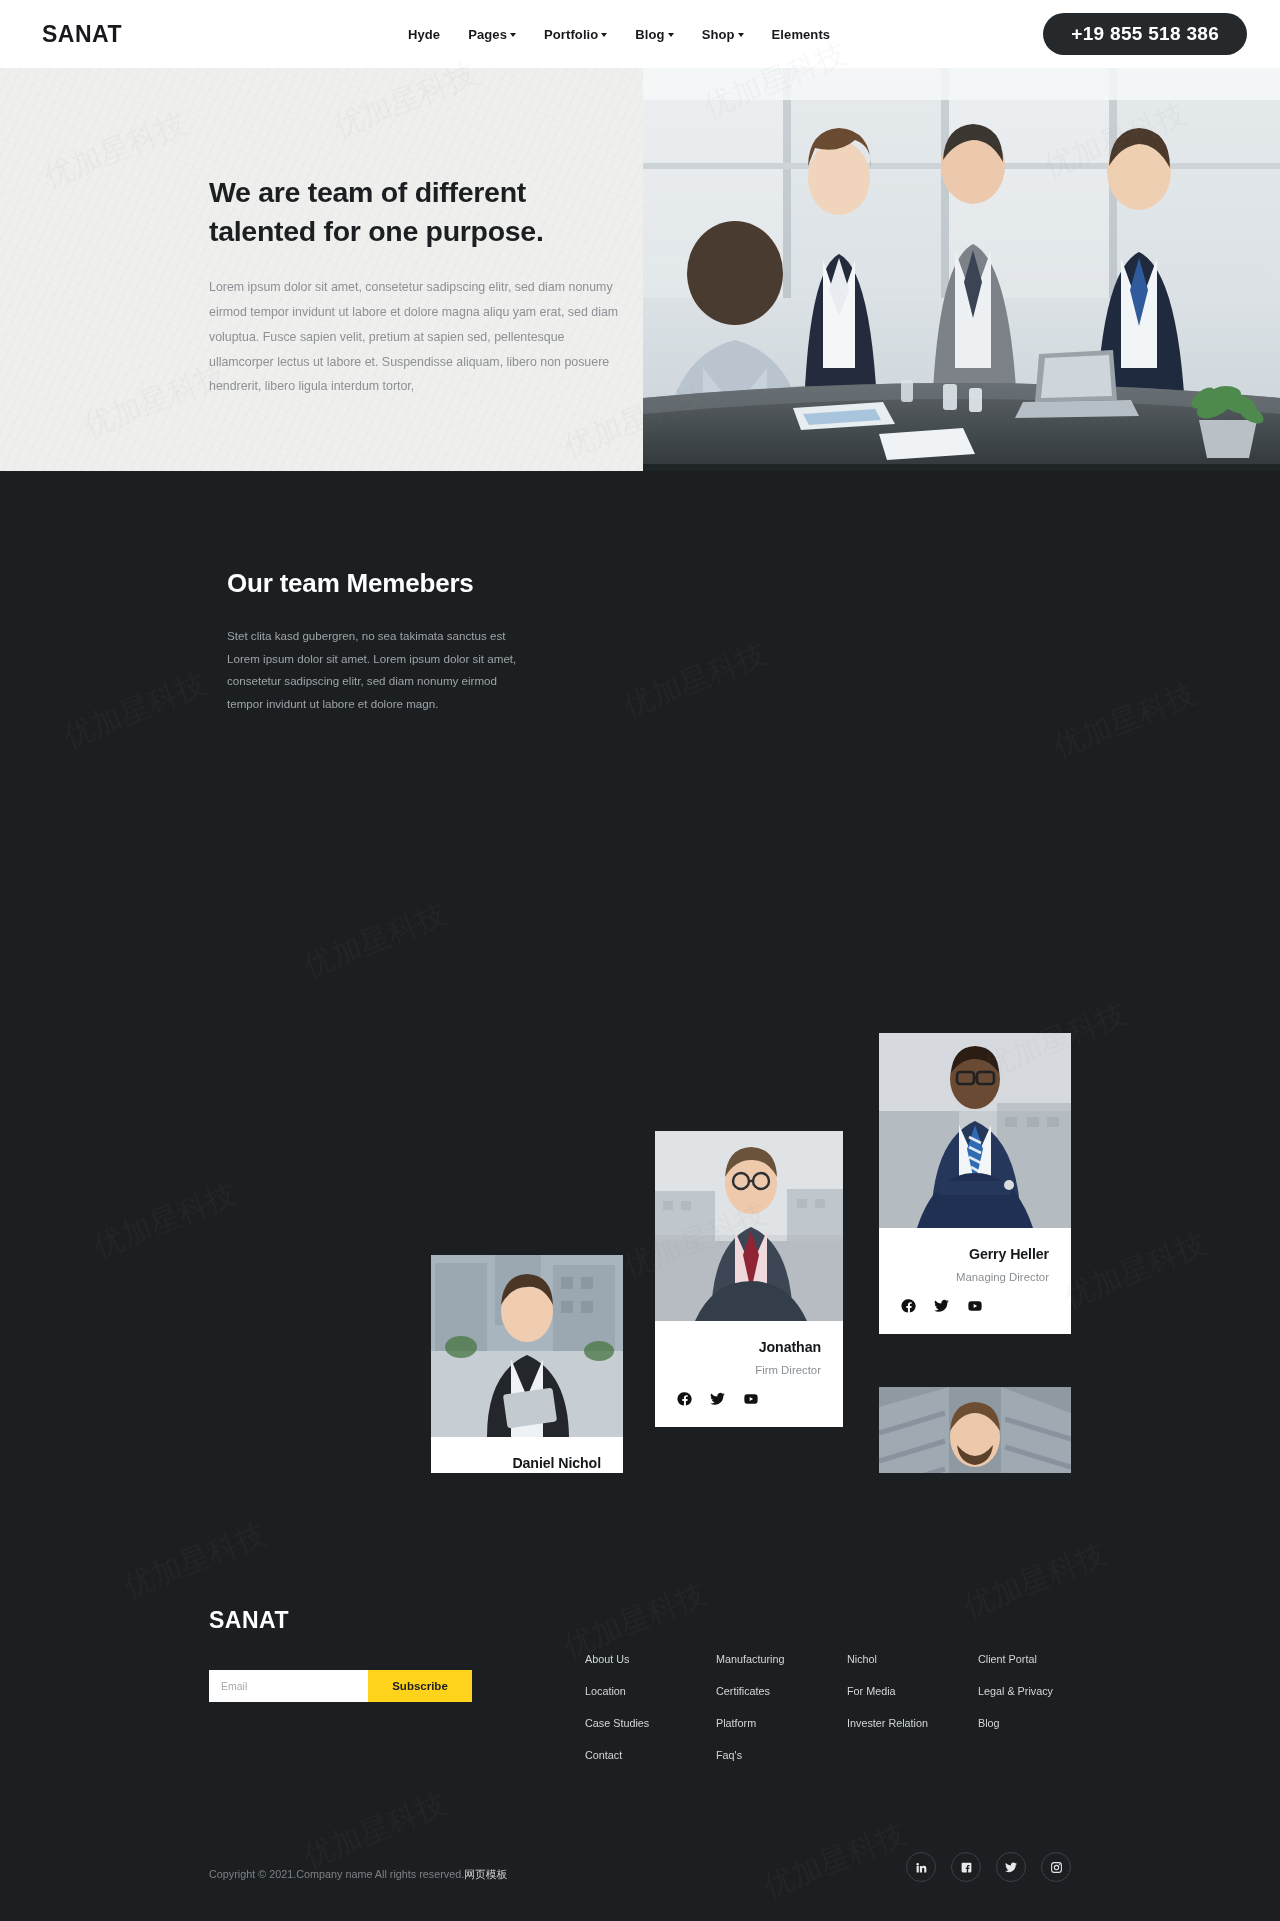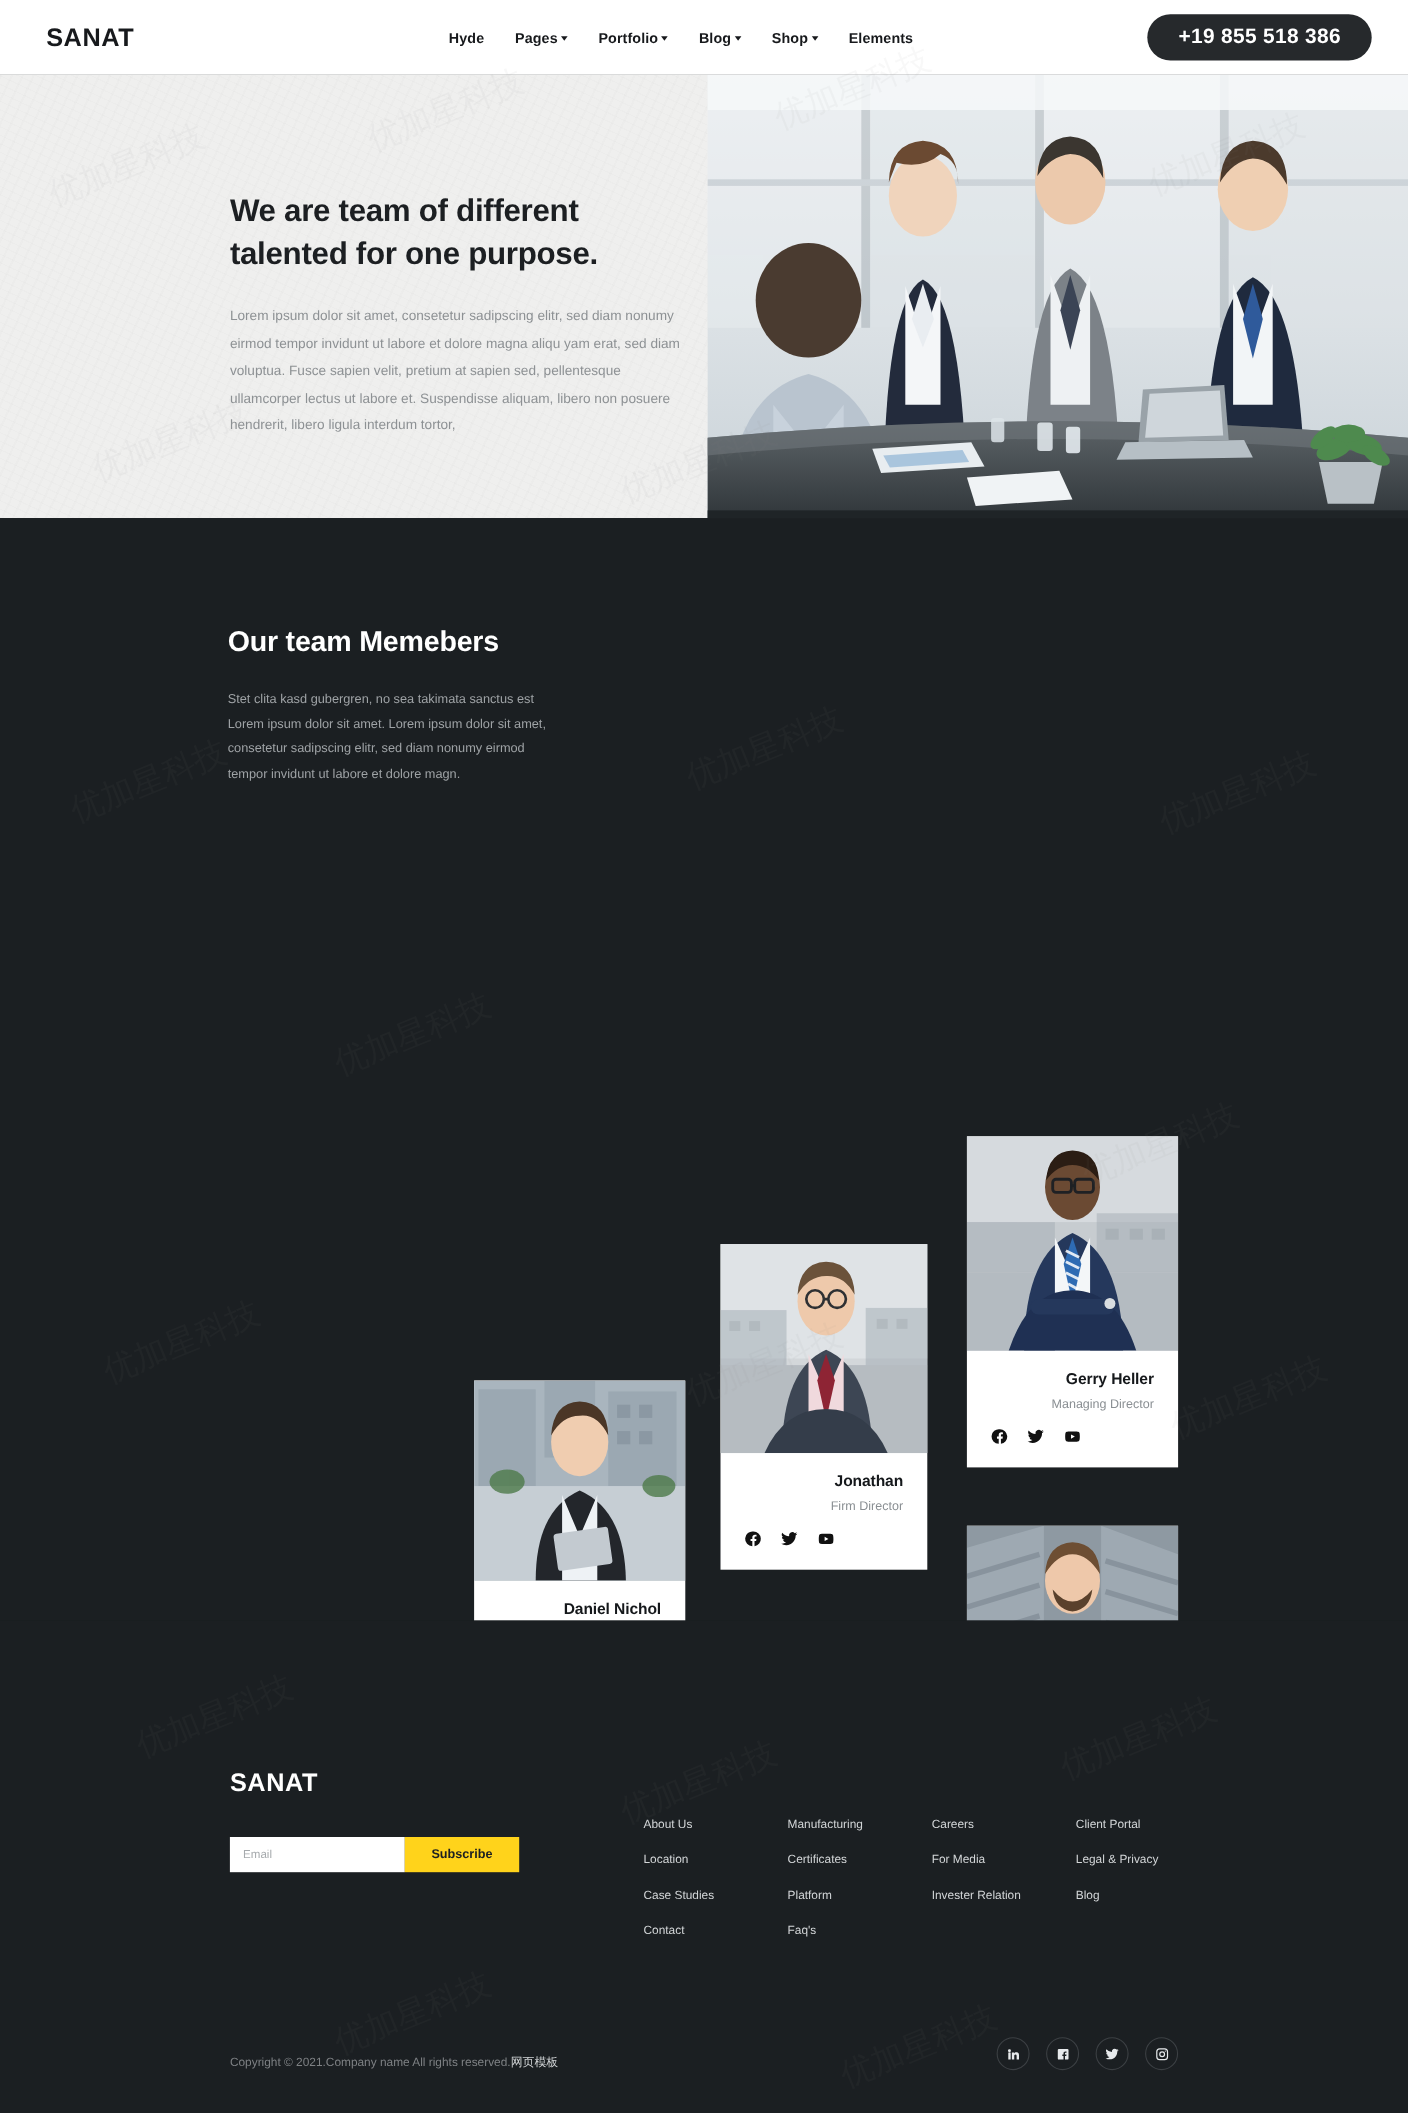--- a/index.html
+++ b/index.html
@@ -124,21 +124,21 @@
   
   .team {
     position: absolute;
     top: 471px; left: 0;
     width: 1280px;
     height: 1002px;
     background: #1b1f22;
   }
   .team-head {
     position: absolute;
-    left: 207px;
+    left: 227px;
     top: 95px;
     width: 300px;
   }
   .team-title {
     font-size: 26px;
     font-weight: bold;
     line-height: 1.35;
     color: #ffffff;
     letter-spacing: -0.2px;
   }
@@ -721,21 +721,21 @@
       <a class="flink">Case Studies</a>
       <a class="flink">Contact</a>
     </div>
     <div class="flink-col">
       <a class="flink">Manufacturing</a>
       <a class="flink">Certificates</a>
       <a class="flink">Platform</a>
       <a class="flink">Faq's</a>
     </div>
     <div class="flink-col">
-      <a class="flink">Careers</a>
+      <a class="flink">Nichol</a>
       <a class="flink">For Media</a>
       <a class="flink">Invester Relation</a>
     </div>
     <div class="flink-col">
       <a class="flink">Client Portal</a>
       <a class="flink">Legal &amp; Privacy</a>
       <a class="flink">Blog</a>
     </div>
   </div>
 </footer>

